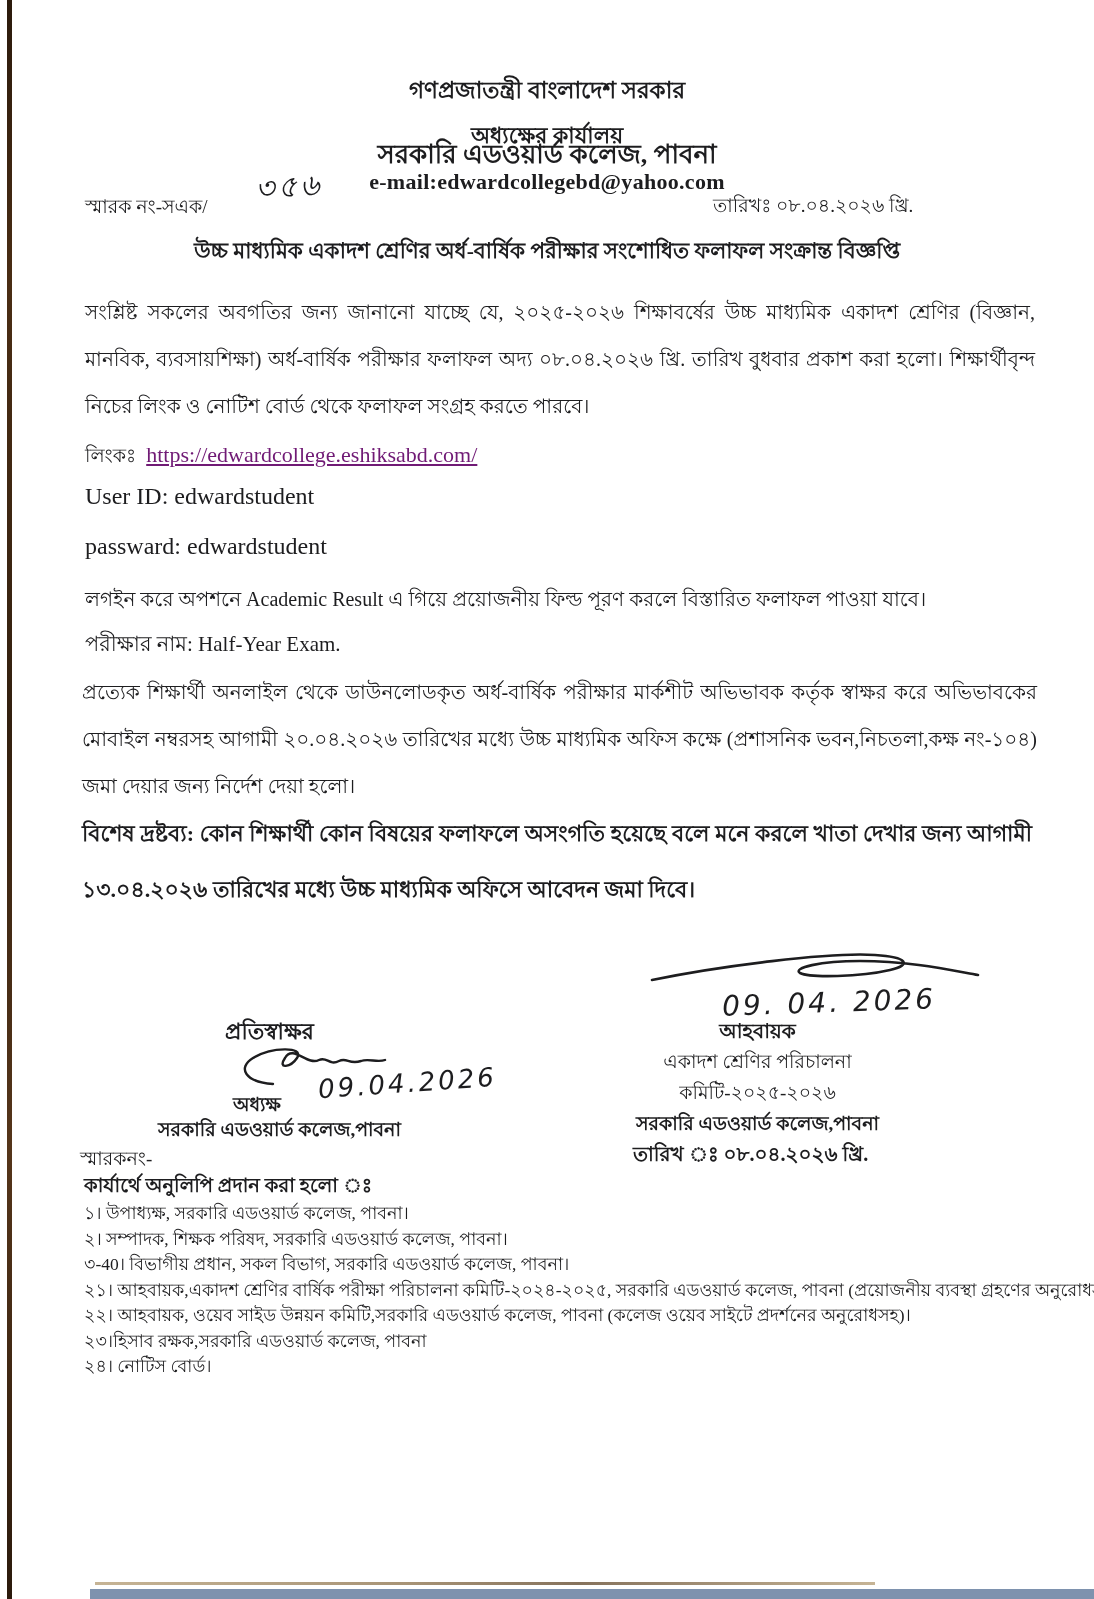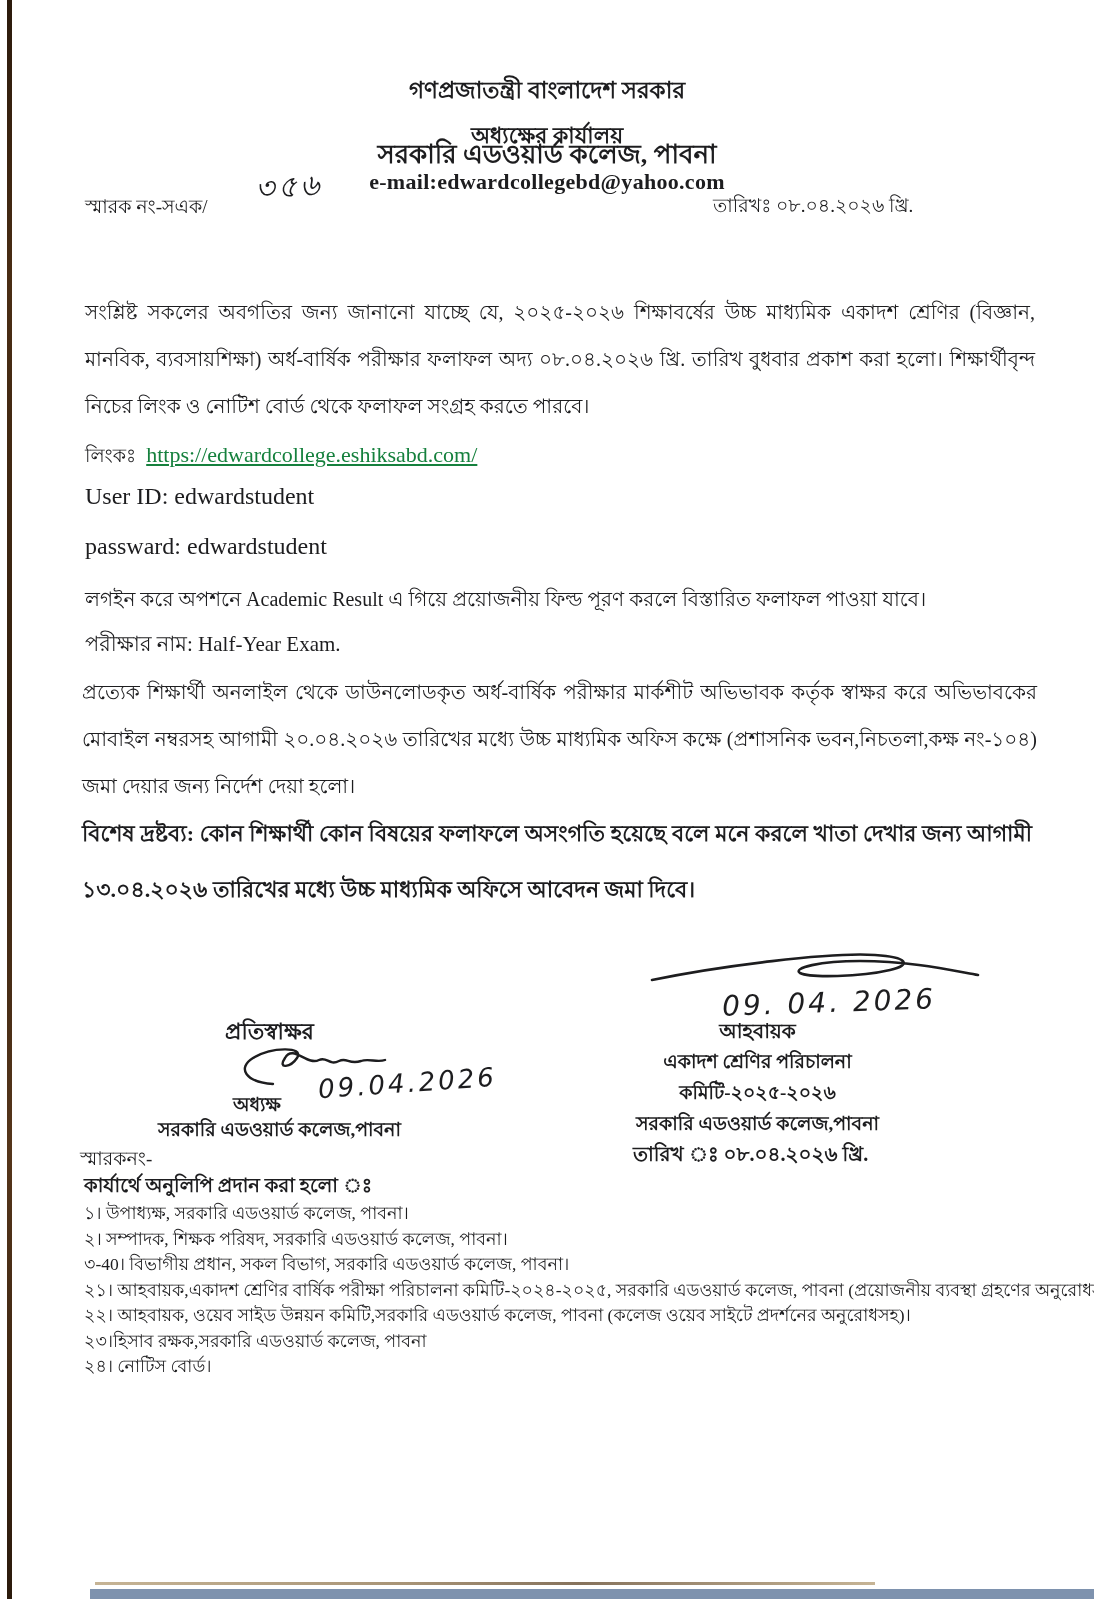--- a/index.html
+++ b/index.html
@@ -47,21 +47,21 @@
   .examname-line{left:85px;top:628px;font-size:21px;}
   .para2{left:82px;top:669px;width:955px;}
   .special-note{
     left:82px;top:806px;width:950px;
     font-size:22px;font-weight:700;line-height:56px;text-align:justify;
   }
   .sig-swoosh-right{left:650px;top:948px;}
   .sig-date-right{left:722px;top:986px;font-size:28px;transform:rotate(-2deg);}
   .sig-right-block{left:585px;top:1016px;width:345px;text-align:center;}
   .sig-right-block .role{font-size:20px;font-weight:600;line-height:30px;}
-  .sig-right-block .committee{font-size:19px;font-weight:700;line-height:31px;}
+  .sig-right-block .committee{font-size:19px;font-weight:400;line-height:31px;}
   .sig-right-block .college{font-size:19px;font-weight:600;line-height:31px;}
   .countersign{left:225px;top:1014px;font-size:22px;font-weight:600;}
   .sig-swoosh-left{left:235px;top:1038px;}
   .sig-date-left{left:318px;top:1068px;font-size:26px;transform:rotate(-4deg);}
   .sig-left-role{left:233px;top:1090px;font-size:19px;font-weight:600;}
   .sig-left-college{left:158px;top:1115px;font-size:19px;font-weight:600;}
   .footer-memo-ref{left:80px;top:1144px;font-size:19px;}
   .footer-date{left:633px;top:1139px;font-size:20px;font-weight:600;}
   .copy-heading{left:84px;top:1171px;font-size:19.5px;font-weight:700;}
   .copies{left:84px;top:1201px;width:1005px;}
@@ -90,25 +90,26 @@
 
   <div class="abs center hdr-gov bn">গণপ্রজাতন্ত্রী বাংলাদেশ সরকার</div>
   <div class="abs center hdr-office bn">অধ্যক্ষের কার্যালয়</div>
   <div class="abs center hdr-college bn">সরকারি এডওয়ার্ড কলেজ, পাবনা</div>
   <div class="abs center hdr-email">e-mail:edwardcollegebd@yahoo.com</div>
 
   <div class="abs memo-label bn">স্মারক নং-সএক/</div>
   <div class="abs memo-number hand bn">৩৫৬</div>
   <div class="abs memo-date bn">তারিখঃ ০৮.০৪.২০২৬ খ্রি.</div>
 
+  <div class="abs center doc-title bn">উচ্চ মাধ্যমিক একাদশ শ্রেণির অর্ধ-বার্ষিক পরীক্ষার সংশোধিত ফলাফল সংক্রান্ত বিজ্ঞপ্তি</div>
 
   <div class="abs para para1 bn">সংশ্লিষ্ট সকলের অবগতির জন্য জানানো যাচ্ছে যে, ২০২৫-২০২৬ শিক্ষাবর্ষের উচ্চ মাধ্যমিক একাদশ শ্রেণির (বিজ্ঞান, মানবিক, ব্যবসায়শিক্ষা) অর্ধ-বার্ষিক পরীক্ষার ফলাফল অদ্য ০৮.০৪.২০২৬ খ্রি. তারিখ বুধবার প্রকাশ করা হলো। শিক্ষার্থীবৃন্দ নিচের লিংক ও নোটিশ বোর্ড থেকে ফলাফল সংগ্রহ করতে পারবে।</div>
 
   <div class="abs link-line">
-    <span class="bn">লিংকঃ</span><a class="doc-link" href="#" style="color:#15803d;">https://edwardcollege.eshiksabd.com/</a>
+    <span class="bn">লিংকঃ</span><a class="doc-link" href="#" style="color:#701a75;">https://edwardcollege.eshiksabd.com/</a>
   </div>
 
   <div class="abs cred userid-line">User ID: edwardstudent</div>
   <div class="abs cred password-line">passward: edwardstudent</div>
 
   <div class="abs login-line bn">লগইন করে অপশনে Academic Result এ গিয়ে প্রয়োজনীয় ফিল্ড পূরণ করলে বিস্তারিত ফলাফল পাওয়া যাবে।</div>
   <div class="abs examname-line bn">পরীক্ষার নাম: Half-Year Exam.</div>
 
   <div class="abs para para2 bn">প্রত্যেক শিক্ষার্থী অনলাইল থেকে ডাউনলোডকৃত অর্ধ-বার্ষিক পরীক্ষার মার্কশীট অভিভাবক কর্তৃক স্বাক্ষর করে অভিভাবকের মোবাইল নম্বরসহ আগামী ২০.০৪.২০২৬ তারিখের মধ্যে উচ্চ মাধ্যমিক অফিস কক্ষে (প্রশাসনিক ভবন,নিচতলা,কক্ষ নং-১০৪) জমা দেয়ার জন্য নির্দেশ দেয়া হলো।</div>
 

